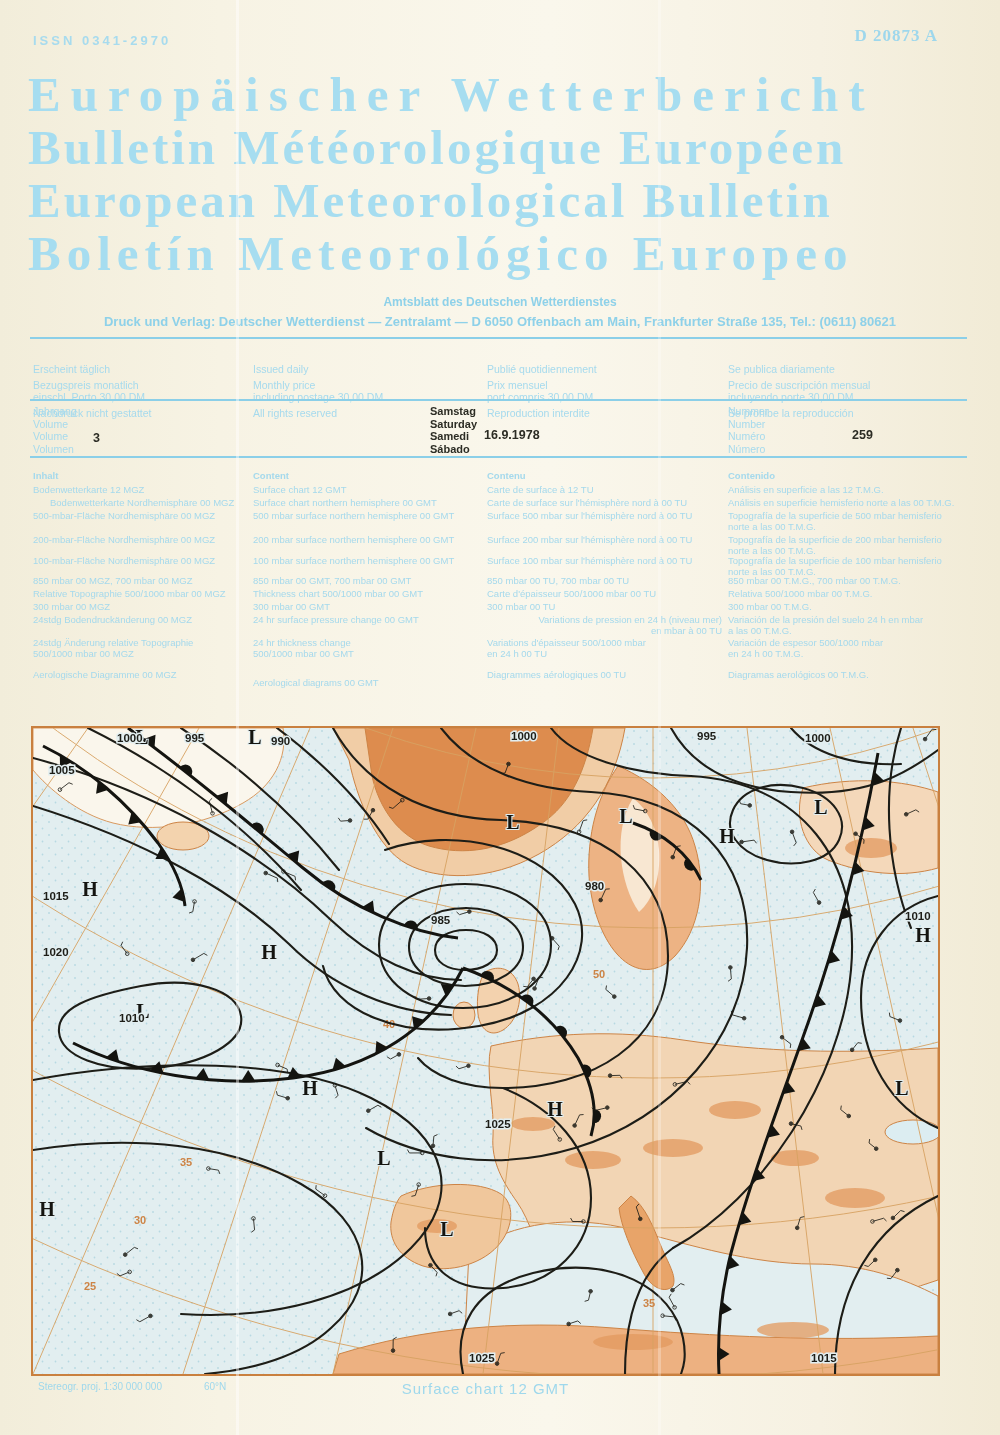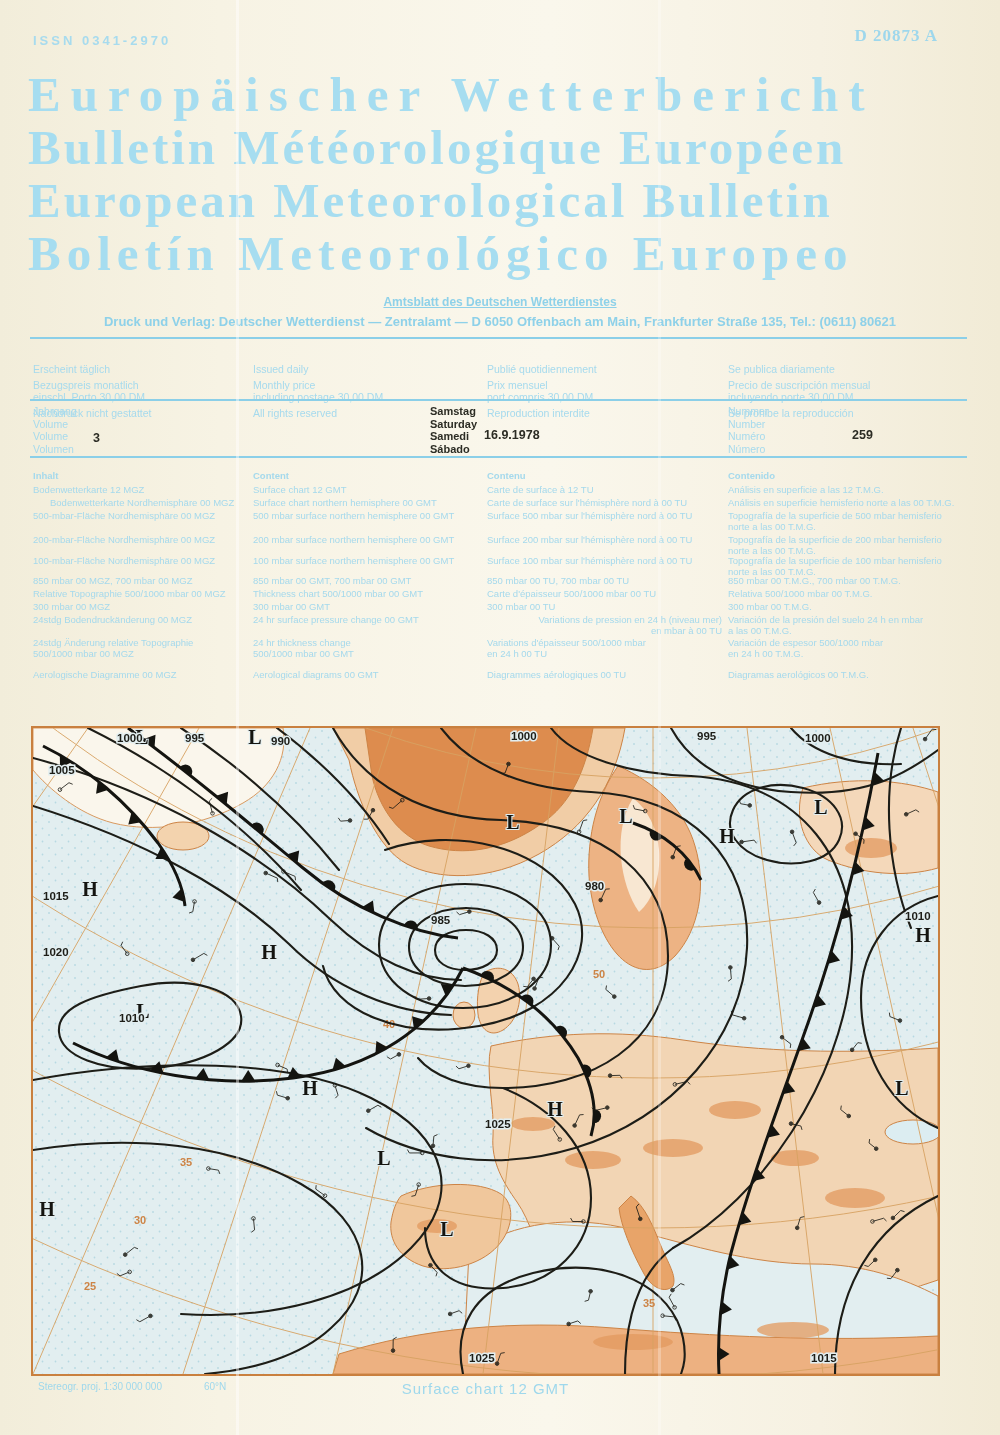--- a/index.html
+++ b/index.html
@@ -6,21 +6,21 @@
   .page{position:relative;width:1000px;height:1435px;margin:0 auto;overflow:hidden;
     background:linear-gradient(90deg,#f2edda,#f7f3e4 22%,#faf7ec 55%,#f6f1e2 82%,#f1ebd6);
     font-family:"Liberation Sans",sans-serif;}
   .crease{position:absolute;top:0;height:1435px;width:3px;background:rgba(255,255,255,.45);}
   .issn{position:absolute;left:33px;top:33px;font-size:13px;font-weight:bold;letter-spacing:3px;color:#a7dbee;}
   .doccode{position:absolute;right:62px;top:26px;font-size:17px;font-weight:bold;color:#9ed7ec;
     font-family:"Liberation Serif",serif;letter-spacing:1px;}
   .titles{position:absolute;left:28px;top:68px;color:#a6ddf0;font-family:"Liberation Serif",serif;font-weight:bold;}
   .title-line{height:53px;line-height:53px;font-size:49px;white-space:nowrap;}
   .t0{letter-spacing:10px;}.t1{letter-spacing:3px;}.t2{letter-spacing:3px;}.t3{letter-spacing:6px;}
-  .amtsblatt{position:absolute;left:0;top:295px;width:1000px;text-align:center;font-size:12px;font-weight:bold;color:#8ed1e9;text-decoration:underline;}
+  .amtsblatt{position:absolute;left:0;top:295px;width:1000px;text-align:center;font-size:12px;font-weight:bold;color:#8ed1e9;}
   .druck{position:absolute;left:0;top:314px;width:1000px;text-align:center;font-size:13px;font-weight:bold;color:#8ed1e9;}
   .rule{position:absolute;left:30px;width:937px;height:2px;background:#8bcfe8;}
   .info-table{position:absolute;left:0;top:347px;width:1000px;height:50px;}
   .info-col{position:absolute;top:16px;width:215px;font-size:10.5px;line-height:12px;color:#a6daed;}
   .c0{left:33px;}.c1{left:253px;}.c2{left:487px;}.c3{left:728px;}
   .info-line{margin-bottom:4px;white-space:pre-line;}
   .lblstack{position:absolute;font-size:10.5px;line-height:12.5px;color:#a6daed;}
   .blackstack{position:absolute;font-size:11px;line-height:12.5px;color:#2c2c24;font-weight:bold;}
   .blackval{position:absolute;font-size:12.5px;color:#2c2c24;font-weight:bold;}
   .contents{position:absolute;left:0;top:470px;width:1000px;}
@@ -125,21 +125,21 @@
         <div class="cc" style="height: 13px;">Surface chart northern hemisphere 00 GMT</div>
         <div class="cc" style="height: 24px;">500 mbar surface northern hemisphere 00 GMT</div>
         <div class="cc" style="height: 21px;">200 mbar surface northern hemisphere 00 GMT</div>
         <div class="cc" style="height: 20px;">100 mbar surface northern hemisphere 00 GMT</div>
         <div class="cc" style="height: 13px;">850 mbar 00 GMT, 700 mbar 00 GMT</div>
         <div class="cc" style="height: 13px;">Thickness chart 500/1000 mbar 00 GMT</div>
         <div class="cc" style="height: 13px;">300 mbar 00 GMT</div>
         <div class="cc" style="height: 23px;">24 hr surface pressure change 00 GMT</div>
         <div class="cc" style="height: 24px;">24 hr thickness change
 500/1000 mbar 00 GMT</div>
-        <div class="cc" style="height: 14px; margin-top: 8px;">Aerological diagrams 00 GMT</div>
+        <div class="cc" style="height: 14px; margin-top: 16px;">Aerological diagrams 00 GMT</div>
       </div>
       <div class="ccol" style="left: 487px; width: 235px;">
         <div class="cc head" style="height: 14px;">Contenu</div>
         <div class="cc" style="height: 13px;">Carte de surface à 12 TU</div>
         <div class="cc" style="height: 13px;">Carte de surface sur l'hémisphère nord à 00 TU</div>
         <div class="cc" style="height: 24px;">Surface 500 mbar sur l'hémisphère nord à 00 TU</div>
         <div class="cc" style="height: 21px;">Surface 200 mbar sur l'hémisphère nord à 00 TU</div>
         <div class="cc" style="height: 20px;">Surface 100 mbar sur l'hémisphère nord à 00 TU</div>
         <div class="cc" style="height: 13px;">850 mbar 00 TU, 700 mbar 00 TU</div>
         <div class="cc" style="height: 13px;">Carte d'épaisseur 500/1000 mbar 00 TU</div>

